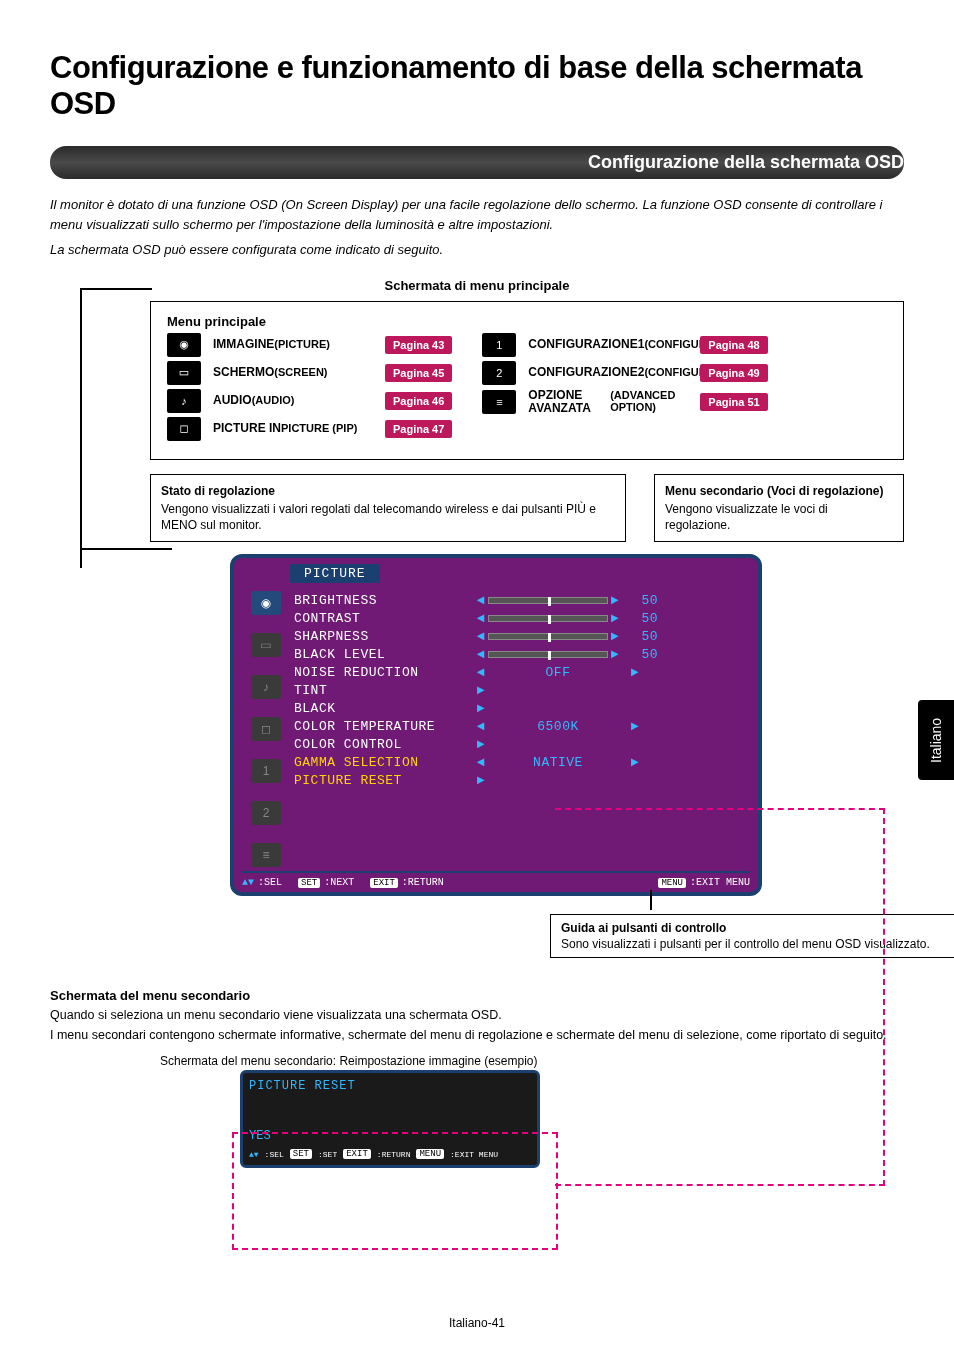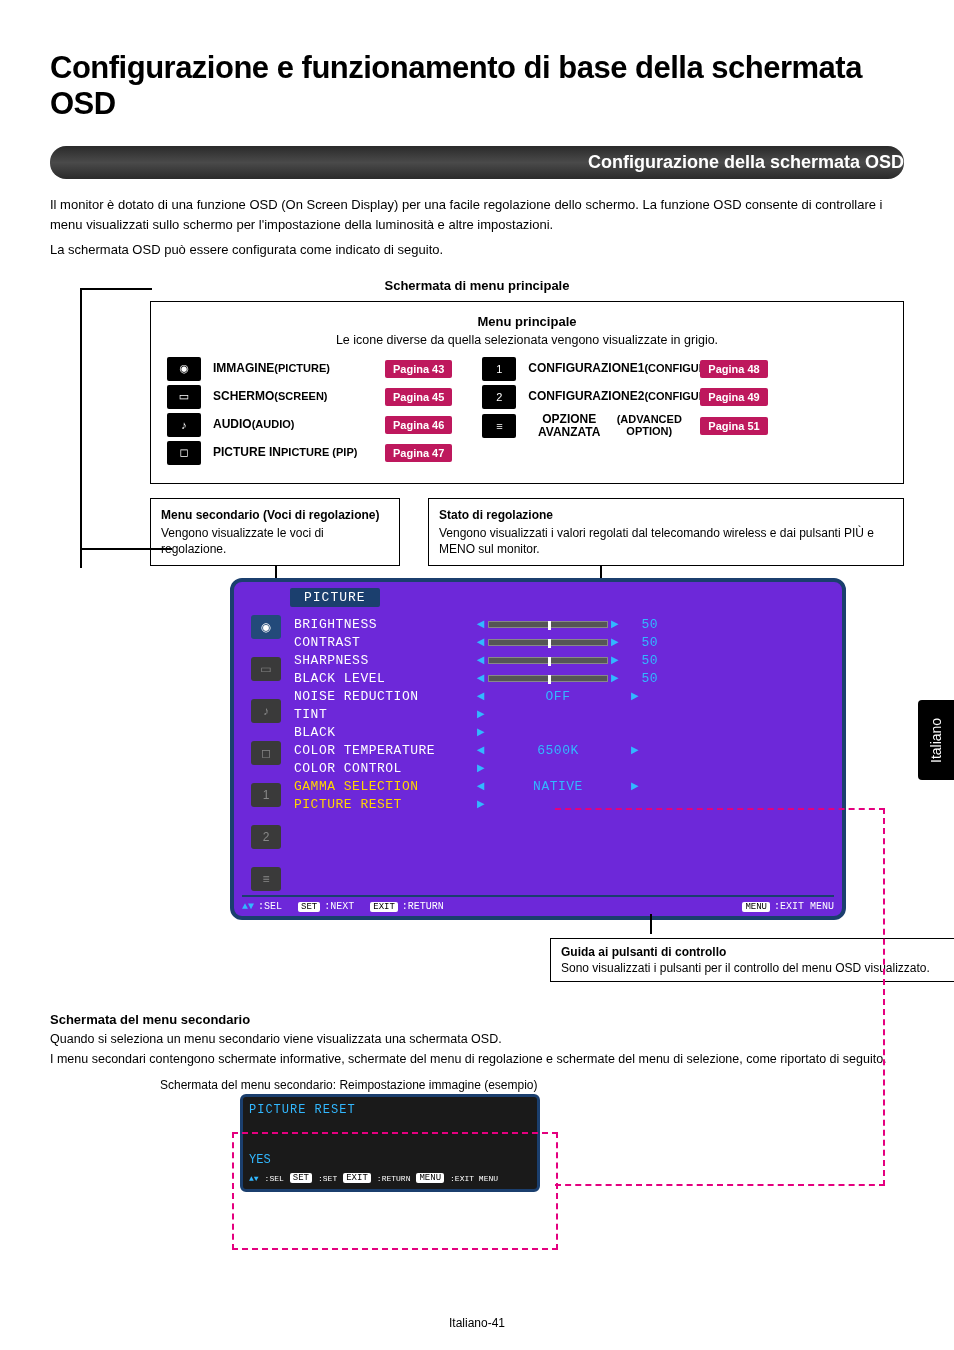--- a/index.html
+++ b/index.html
@@ -25,34 +25,34 @@
     padding: 6px 0;
     text-align: right;
     font-size: 18px;
     font-weight: bold;
     margin-bottom: 16px;
   }
   .intro-text {
     font-size: 13px;
     line-height: 1.5;
     margin-bottom: 18px;
+    font-style: italic;
   }
   .sub-header {
     font-size: 13px;
     font-weight: bold;
     margin-bottom: 8px;
     text-align: center;
   }
   .main-box {
     border: 1px solid #000;
     padding: 12px 16px 18px 16px;
     margin-left: 100px;
     margin-bottom: 14px;
     position: relative;
-    text-align: center;
   }
   .mb-title { font-weight: bold; font-size: 13px; margin-bottom: 4px; }
   .mb-note { font-size: 12.5px; margin-bottom: 10px; }
   .menu-grid {
     display: flex;
     flex-wrap: wrap;
     gap: 6px 30px;
   }
   .menu-col { display: flex; flex-direction: column; gap: 4px; }
   .menu-row {
@@ -80,22 +80,22 @@
   .two-boxes { display: flex; gap: 28px; margin-left: 100px; margin-bottom: 12px; }
   .desc-box {
     border: 1px solid #000;
     padding: 8px 10px;
     font-size: 12px;
     line-height: 1.35;
   }
   .desc-box .t { font-weight: bold; font-size: 12px; margin-bottom: 2px; }
   .osd-wrap { margin-left: 180px; position: relative; }
   .osd {
-    width: 616px;
-    background: #6d28d9;
+    width: 532px;
+    background: #701a75;
     border: 4px solid #1b3f6e;
     border-radius: 12px;
     color: #fff;
     padding: 6px 8px 4px 8px;
     margin-bottom: 6px;
   }
   .osd-titlebar {
     display:flex;
   }
   .osd-title-tab {
@@ -222,21 +222,20 @@
 <p class="intro-text" style="margin-top:-12px;">La schermata OSD può essere configurata come indicato di seguito.</p>
 
 <div class="sub-header">Schermata di menu principale</div>
 
 <div class="conn-line" style="left:80px; top:288px; width:2px; height:280px;"></div>
 <div class="conn-line" style="left:80px; top:288px; width:72px; height:2px;"></div>
 <div class="conn-line" style="left:80px; top:548px; width:92px; height:2px;"></div>
 
 <div class="main-box">
   <div class="mb-title">Menu principale</div>
-  <div class="mb-note">Le icone diverse da quella selezionata vengono visualizzate in grigio.</div>
   <div class="menu-grid">
     <div class="menu-col">
       <div class="menu-row">
         <span class="mi-icon">◉</span>
         <span class="mi-text">
             <span>IMMAGINE</span>
             <span class="mi-sub">(PICTURE)</span>
           </span>
         <span class="page-badge">Pagina 43</span>
       </div>
@@ -288,27 +287,27 @@
             <span>OPZIONE AVANZATA</span>
             <span class="mi-sub">(ADVANCED OPTION)</span>
           </span>
         <span class="page-badge">Pagina 51</span>
       </div>
     </div>
   </div>
 </div>
 
 <div class="two-boxes">
+  <div class="desc-box" style="flex:1;">
+    <div class="t">Stato di regolazione</div>
+    <div>Vengono visualizzati i valori regolati dal telecomando wireless e dai pulsanti PIÙ e MENO sul monitor.</div>
+  </div>
   <div class="desc-box" style="width:250px;">
     <div class="t">Menu secondario (Voci di regolazione)</div>
     <div>Vengono visualizzate le voci di regolazione.</div>
-  </div>
-  <div class="desc-box" style="flex:1;">
-    <div class="t">Stato di regolazione</div>
-    <div>Vengono visualizzati i valori regolati dal telecomando wireless e dai pulsanti PIÙ e MENO sul monitor.</div>
   </div>
 </div>
 
 <div class="conn-line" style="left:275px; top:566px; width:2px; height:30px;"></div>
 <div class="conn-line" style="left:600px; top:566px; width:2px; height:30px;"></div>
 
 <div class="osd-wrap">
   <div class="osd">
     <div class="osd-titlebar">
       <div class="osd-title-tab">PICTURE</div>

